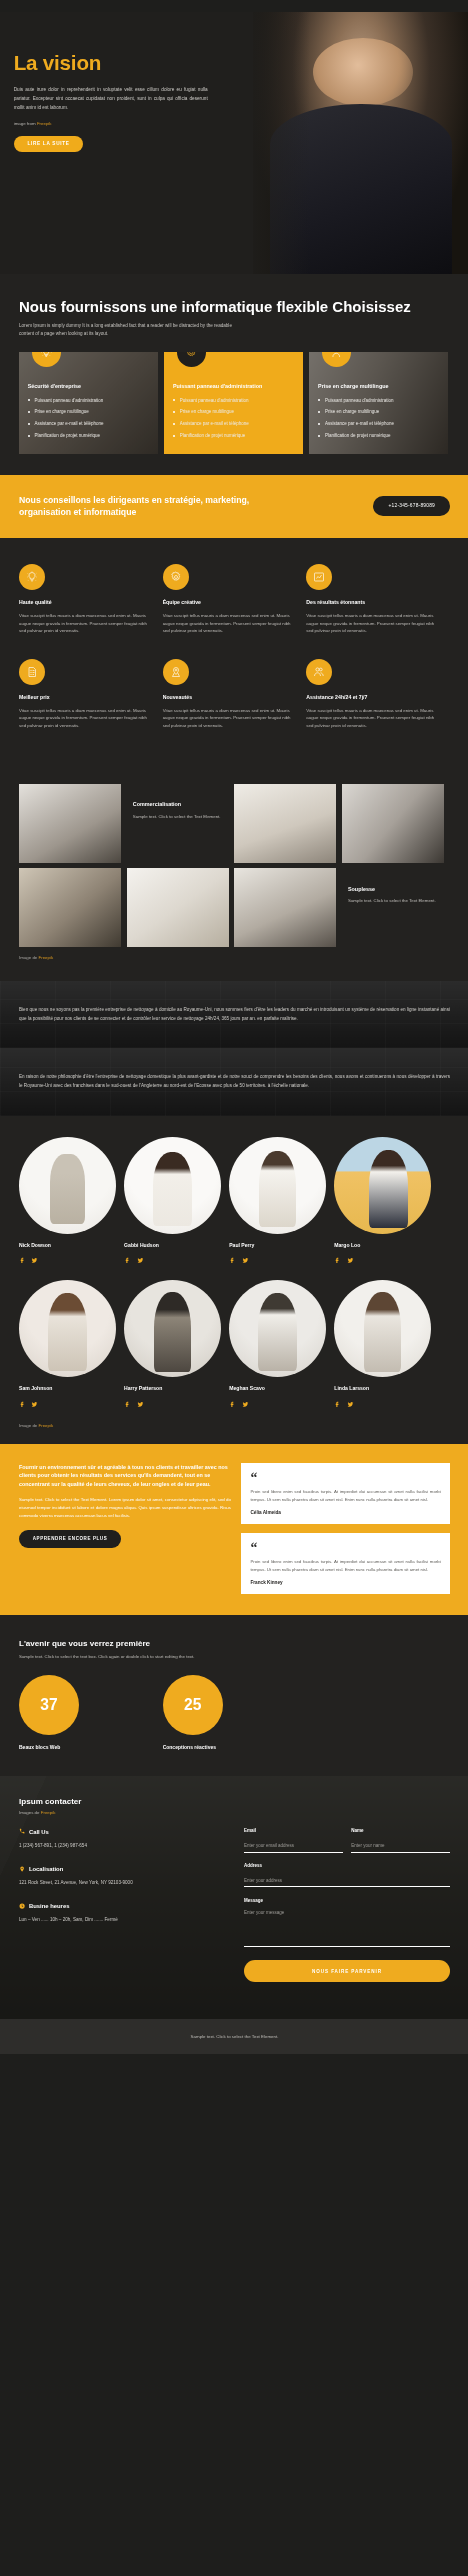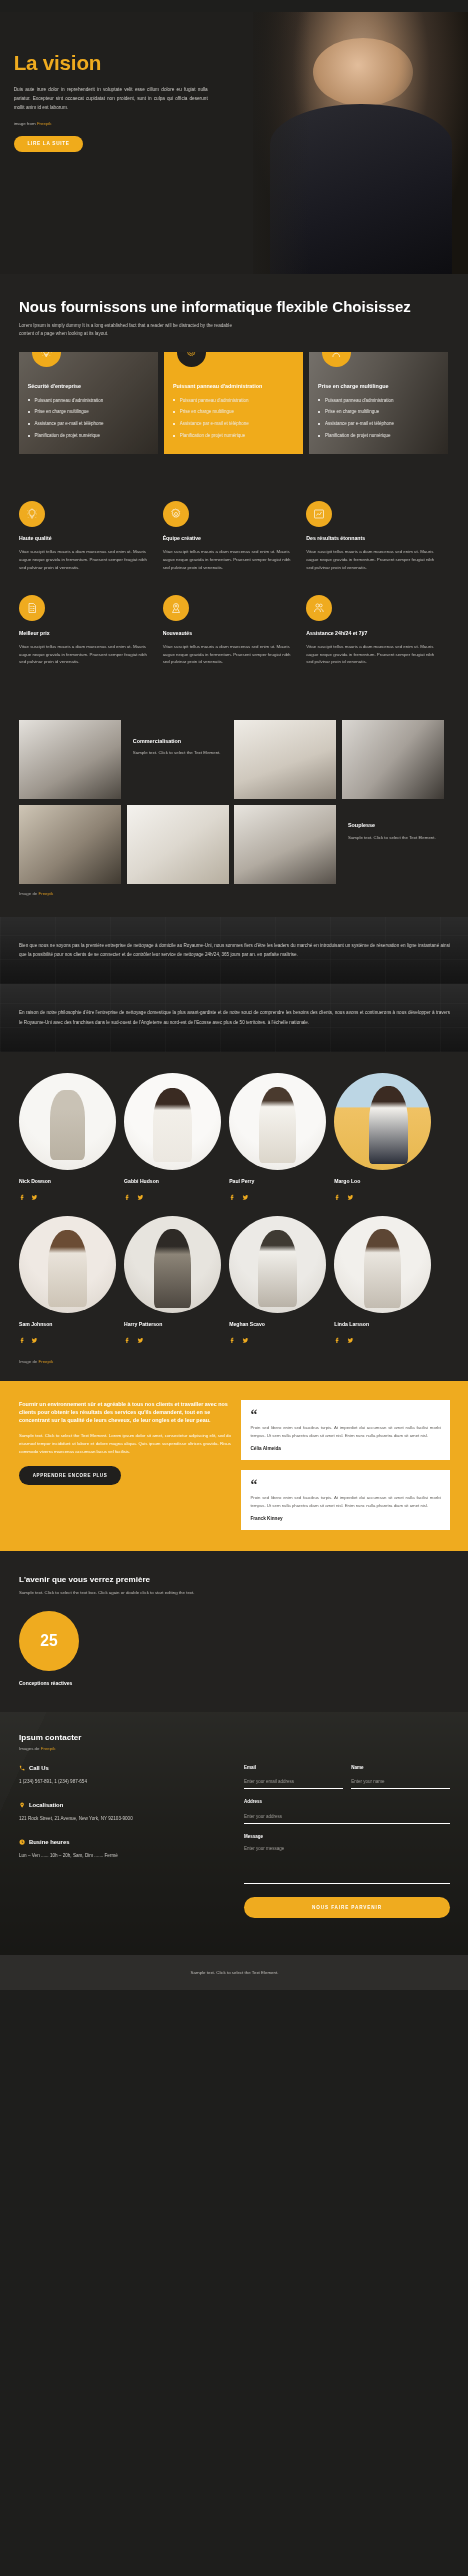--- a/index.html
+++ b/index.html
@@ -345,20 +345,26 @@
               <li>Assistance par e-mail et téléphone</li>
               <li>Planification de projet numérique</li>
             </ul>
           </div>
         </div>
 
       </div>
     </div>
   </section>
 
+  <section class="cta-band">
+    <div class="wrap cta-row">
+      <h2 class="cta-title">Nous conseillons les dirigeants en stratégie, marketing, organisation et informatique</h2>
+      <button class="cta-phone">+12-345-678-89089</button>
+    </div>
+  </section>
 
   <section class="features">
     <div class="wrap fgrid">
 
       <div class="fitem">
         <div class="fcircle">
           <svg viewBox="0 0 24 24" fill="none" stroke="#fff" stroke-width="1.3">
             <path d="M12 3a6 6 0 00-3.5 10.9V16h7v-2.1A6 6 0 0012 3z"></path>
             <path d="M9.5 18h5M10.5 20h3"></path>
             <path d="M12 1v1M3.5 5l.8.8M20.5 5l-.8.8M2 12h1M21 12h1M4.3 19.2l.8-.8M19.7 19.2l-.8-.8"></path>
@@ -601,20 +607,24 @@
         </div>
       </div>
     </div>
   </section>
 
   <section class="counters">
     <div class="wrap">
       <h2 class="ch">L'avenir que vous verrez première</h2>
       <p class="cp">Sample text. Click to select the text box. Click again or double click to start editing the text.</p>
       <div class="crow">
+        <div class="citem">
+          <div class="ccircle">37</div>
+          <div class="clabel">Beaux blocs Web</div>
+        </div>
         <div class="citem">
           <div class="ccircle">25</div>
           <div class="clabel">Conceptions réactives</div>
         </div>
       </div>
     </div>
   </section>
 
   <section class="contact">
     <div class="bgimg"></div>

